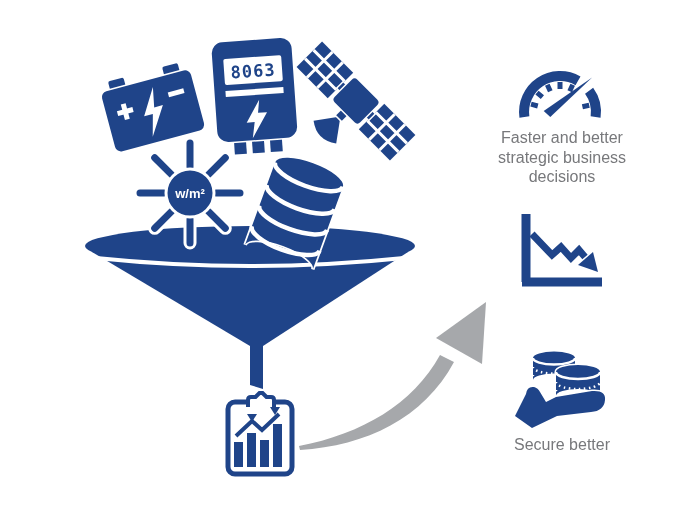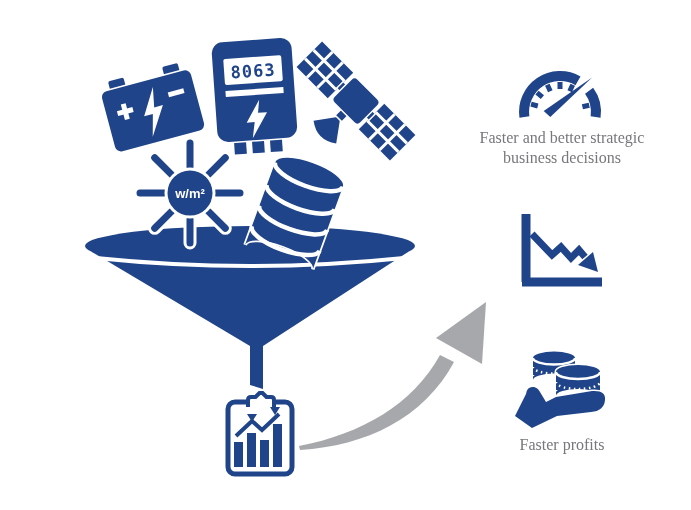--- a/index.html
+++ b/index.html
@@ -6,21 +6,21 @@
   .canvas {
     position:relative; width:691px; height:510px; background:#ffffff;
     overflow:hidden; font-family:"Liberation Sans", sans-serif;
   }
   .abs { position:absolute; }
   svg { overflow:visible; display:block; }
   .blue { color: var(--primary-blue, #1f4489); }
   .gray { color: var(--arrow-gray, #a6a8ab); }
   .benefit-label {
     position:absolute; left:472px; width:180px; text-align:center;
-    color: var(--text-gray, #77787b); font-size:16px; line-height:1.22;font-family:Liberation Serif, serif;
+    color: var(--text-gray, #77787b); font-size:16px; line-height:1.22;
   }
 </style>
 </head>
 <body>
 
 <div class="canvas">
 
   <svg class="abs blue" style="left:78px;top:222px" width="350" height="170" viewBox="0 0 350 170">
     <ellipse cx="172" cy="24" rx="165" ry="20" fill="currentColor"></ellipse>
     <polygon points="14,30 330,30 185,124 172,124" fill="currentColor"></polygon>
@@ -131,15 +131,15 @@
       <path d="M21,16 A21,6.5 0 0 0 63,16" fill="none" stroke="#ffffff" stroke-width="2.5"></path>
       <path d="M21,25 A21,6.5 0 0 0 63,25 M21,33 A21,6.5 0 0 0 63,33" fill="none" stroke="#ffffff" stroke-width="2.5" stroke-dasharray="1.5,3.5"></path>
     </g>
     <g>
       <path d="M44,30 A22,7 0 0 1 88,30 V54 A22,7 0 0 0 44,54 Z" fill="currentColor" stroke="#ffffff" stroke-width="3" paint-order="stroke"></path>
       <path d="M44,30 A22,7 0 0 0 88,30" fill="none" stroke="#ffffff" stroke-width="2.5"></path>
       <path d="M44,40 A22,7 0 0 0 88,40 M44,48 A22,7 0 0 0 88,48" fill="none" stroke="#ffffff" stroke-width="2.5" stroke-dasharray="1.5,3.5"></path>
     </g>
     <path d="M3,74 L14,52 Q15,44 22,45 Q26,46 28,50 L34,60 L44,55 L80,49 Q94,48 93,58 Q92,69 79,70 L45,74 L20,86 Z" fill="currentColor" stroke="#ffffff" stroke-width="3" paint-order="stroke"></path>
   </svg>
-  <div class="benefit-label" style="top:435px">Faster profits</div>
+  <div class="benefit-label" style="top:435px">Secure better</div>
 
 </div>
 
 </body></html>

